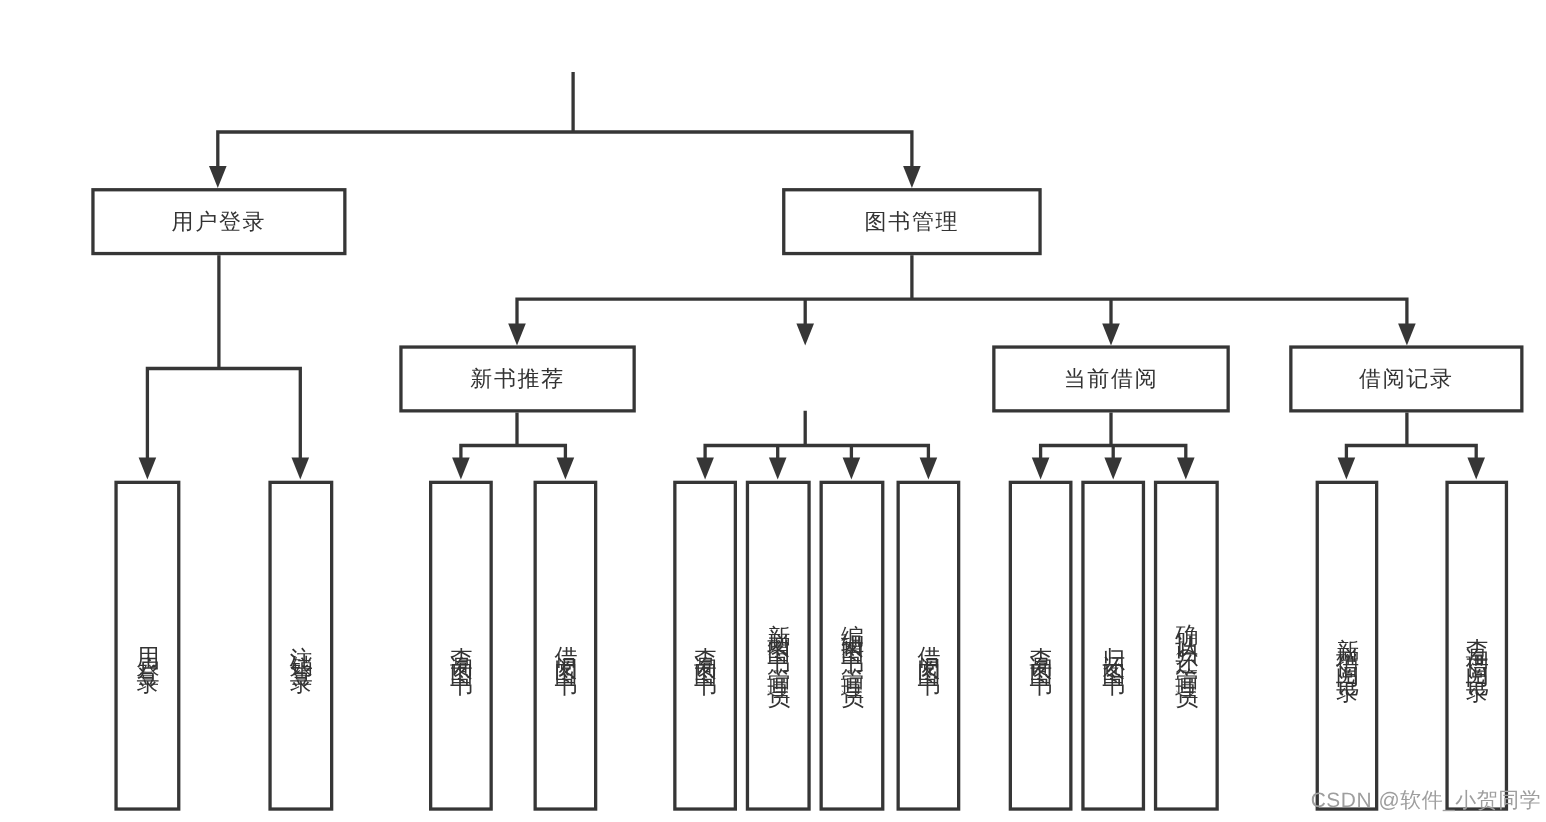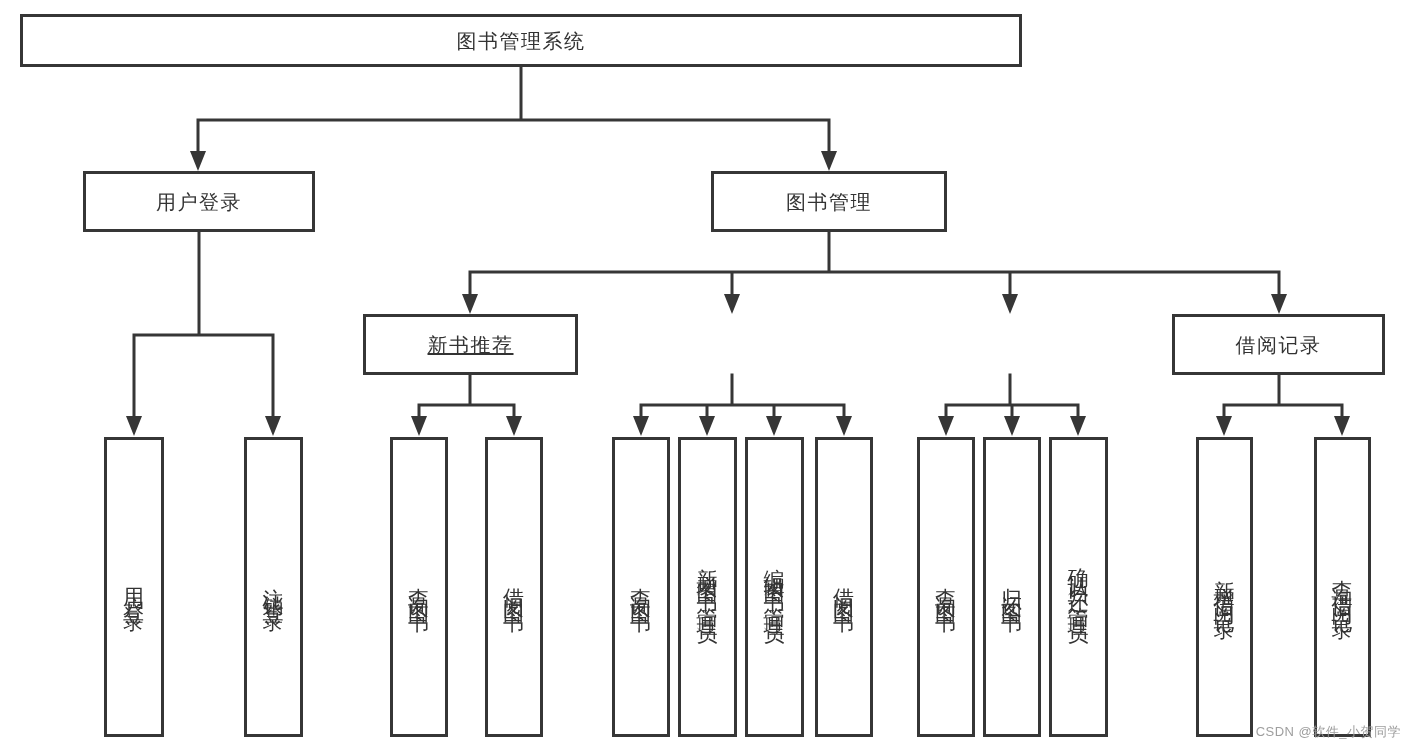--- a/index.html
+++ b/index.html
@@ -43,21 +43,21 @@
     text-orientation:mixed;
     font-size:21px;
     letter-spacing:8px;
     line-height:1;
     white-space:nowrap;
   }
   .watermark{
     position:absolute;
     right:4px;
     bottom:6px;
-    font-size:13px;
+    font-size:19px;
     color:#9e9e9e;
     letter-spacing:0.5px;
     z-index:2;
   }
 </style>
 </head>
 <body>
 
 <div class="canvas">
 
@@ -97,33 +97,33 @@
       <polygon points="766,416 782,416 774,436"></polygon>
       <polygon points="836,416 852,416 844,436"></polygon>
       <polygon points="938,416 954,416 946,436"></polygon>
       <polygon points="1004,416 1020,416 1012,436"></polygon>
       <polygon points="1070,416 1086,416 1078,436"></polygon>
       <polygon points="1216,416 1232,416 1224,436"></polygon>
       <polygon points="1334,416 1350,416 1342,436"></polygon>
     </g>
   </svg>
 
-  <div class="node h" style="left:20px;top:14px;width:1002px;height:53px;">
-    <span>图书管理系统</span>
-  </div>
 
   <div class="node h" style="left:83px;top:171px;width:232px;height:61px;">
     <span>用户登录</span>
   </div>
   <div class="node h" style="left:711px;top:171px;width:236px;height:61px;text-align:right;">
     <span>图书管理</span>
   </div>
 
-  <div class="node h" style="left:363px;top:314px;width:215px;height:61px;text-decoration:underline;">
+  <div class="node h" style="left:363px;top:314px;width:215px;height:61px;">
     <span>新书推荐</span>
+  </div>
+  <div class="node h" style="left:902px;top:314px;width:216px;height:61px;">
+    <span>当前借阅</span>
   </div>
   <div class="node h" style="left:1172px;top:314px;width:213px;height:61px;">
     <span>借阅记录</span>
   </div>
 
   <div class="node leaf" style="left:104px;width:60px;">
     <span class="vtext">用户登录</span>
   </div>
   <div class="node leaf" style="left:244px;width:59px;">
     <span class="vtext">注销登录</span>

